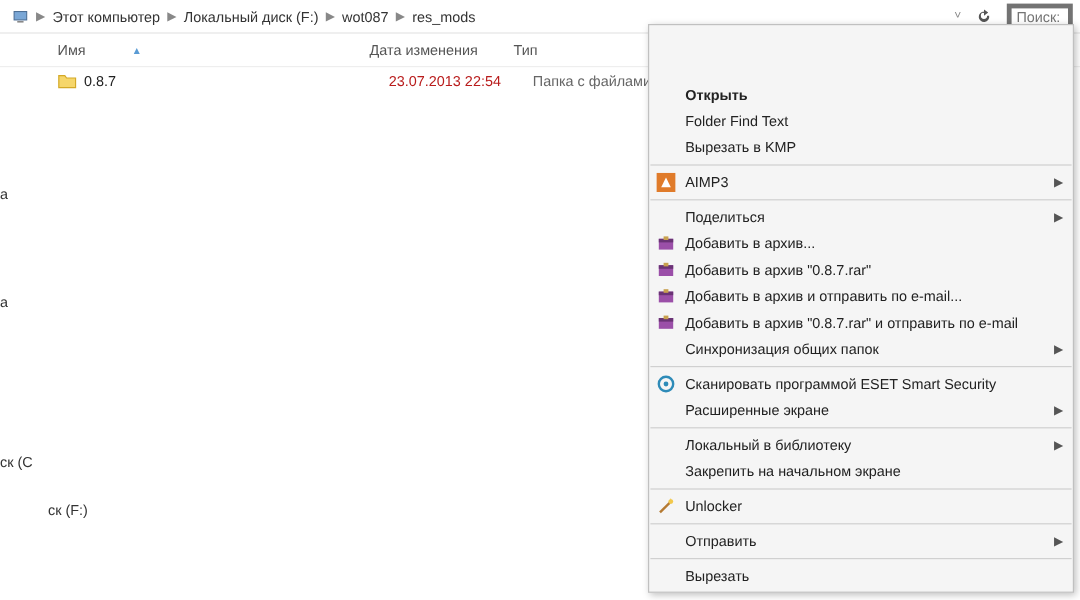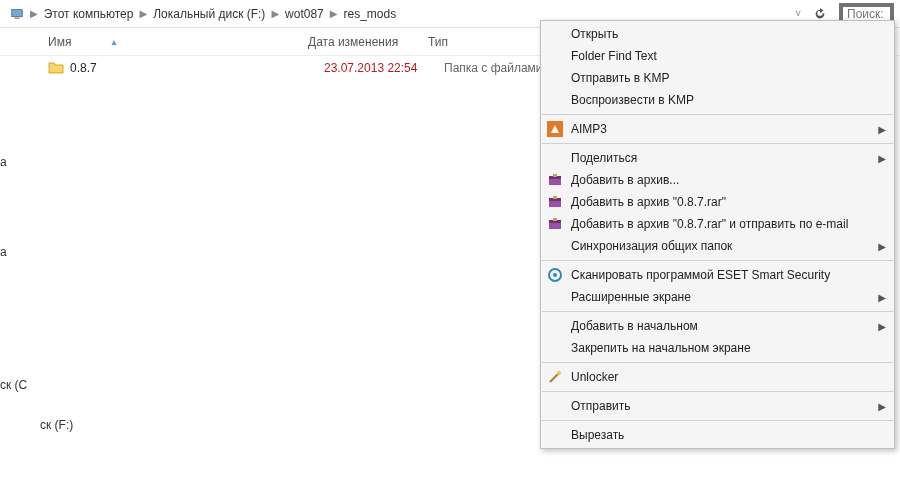--- a/index.html
+++ b/index.html
@@ -88,21 +88,21 @@
     padding: 2px 0;
   }
   .menu-item {
     display: flex;
     align-items: center;
     height: 22px;
     padding: 0 10px 0 30px;
     position: relative;
     cursor: default;
   }
-  .menu-item.bold { font-weight: normal; }
+  .menu-item.bold { font-weight: bold; margin-top: 45px; }
   .menu-sep {
     height: 1px;
     background: #d0d0d0;
     margin: 3px 1px;
   }
   .menu-icon {
     position: absolute;
     left: 6px;
     width: 16px; height: 16px;
     display: flex; align-items:center; justify-content:center;
@@ -173,24 +173,21 @@
 <div class="left-frag" style="top:418px;margin-left:40px;">ск (F:)</div>
 
 <div class="context-menu">
   <div class="menu-item bold">
       <span>Открыть</span>
     </div>
   <div class="menu-item">
       <span>Folder Find Text</span>
     </div>
   <div class="menu-item">
-      <span>Отправить в KMP</span>
-    </div>
-  <div class="menu-item">
-      <span>Воспроизвести в KMP</span>
+      <span>Вырезать в KMP</span>
     </div>
   <div class="menu-sep"></div>
   <div class="menu-item">
     <span class="menu-icon">
         <svg viewBox="0 0 16 16">
           <rect width="16" height="16" fill="#e07b2a"></rect>
           <path d="M4 12L8 4l4 8H4z" fill="#fff"></path>
         </svg>
       </span>
     <span>AIMP3</span>
@@ -222,20 +219,30 @@
     <span>Добавить в архив "0.8.7.rar"</span>
   </div>
   <div class="menu-item">
     <span class="menu-icon">
         <svg viewBox="0 0 16 16">
           <rect x="2" y="4" width="12" height="9" fill="#9b4fa8"></rect>
           <rect x="2" y="4" width="12" height="3" fill="#6a3375"></rect>
           <rect x="6" y="2" width="4" height="3" fill="#c9a14f"></rect>
         </svg>
       </span>
+    <span>Добавить в архив и отправить по e-mail...</span>
+  </div>
+  <div class="menu-item">
+    <span class="menu-icon">
+        <svg viewBox="0 0 16 16">
+          <rect x="2" y="4" width="12" height="9" fill="#9b4fa8"></rect>
+          <rect x="2" y="4" width="12" height="3" fill="#6a3375"></rect>
+          <rect x="6" y="2" width="4" height="3" fill="#c9a14f"></rect>
+        </svg>
+      </span>
     <span>Добавить в архив "0.8.7.rar" и отправить по e-mail</span>
   </div>
   <div class="menu-item">
     <span>Синхронизация общих папок</span>
     <span class="submenu-arrow">▶</span>
   </div>
   <div class="menu-sep"></div>
   <div class="menu-item">
     <span class="menu-icon">
         <svg viewBox="0 0 16 16">
@@ -244,21 +251,21 @@
         </svg>
       </span>
     <span>Сканировать программой ESET Smart Security</span>
   </div>
   <div class="menu-item">
     <span>Расширенные экране</span>
     <span class="submenu-arrow">▶</span>
   </div>
   <div class="menu-sep"></div>
   <div class="menu-item">
-    <span>Добавить в начальном</span>
+    <span>Локальный в библиотеку</span>
     <span class="submenu-arrow">▶</span>
   </div>
   <div class="menu-item">
       <span>Закрепить на начальном экране</span>
     </div>
   <div class="menu-sep"></div>
   <div class="menu-item">
     <span class="menu-icon">
         <svg viewBox="0 0 16 16">
           <line x1="3" y1="13" x2="11" y2="5" stroke="#b57a32" stroke-width="2"></line>

